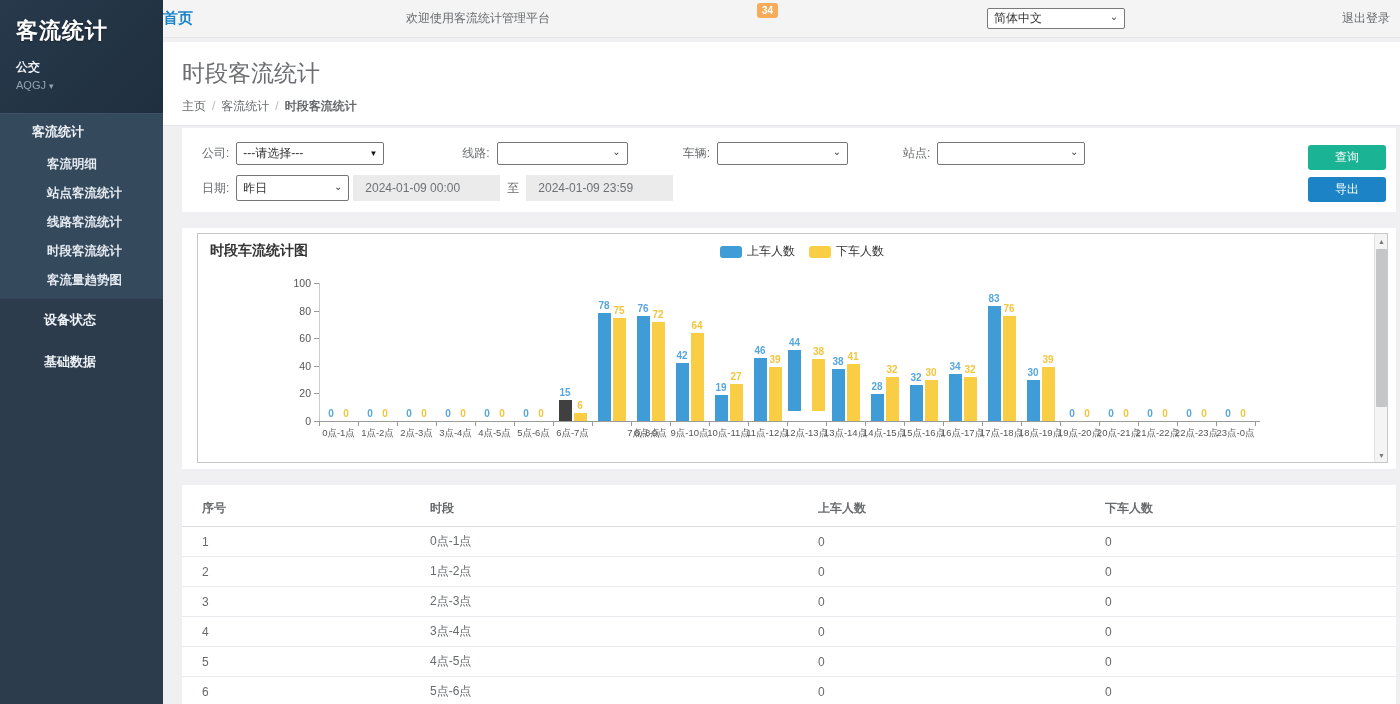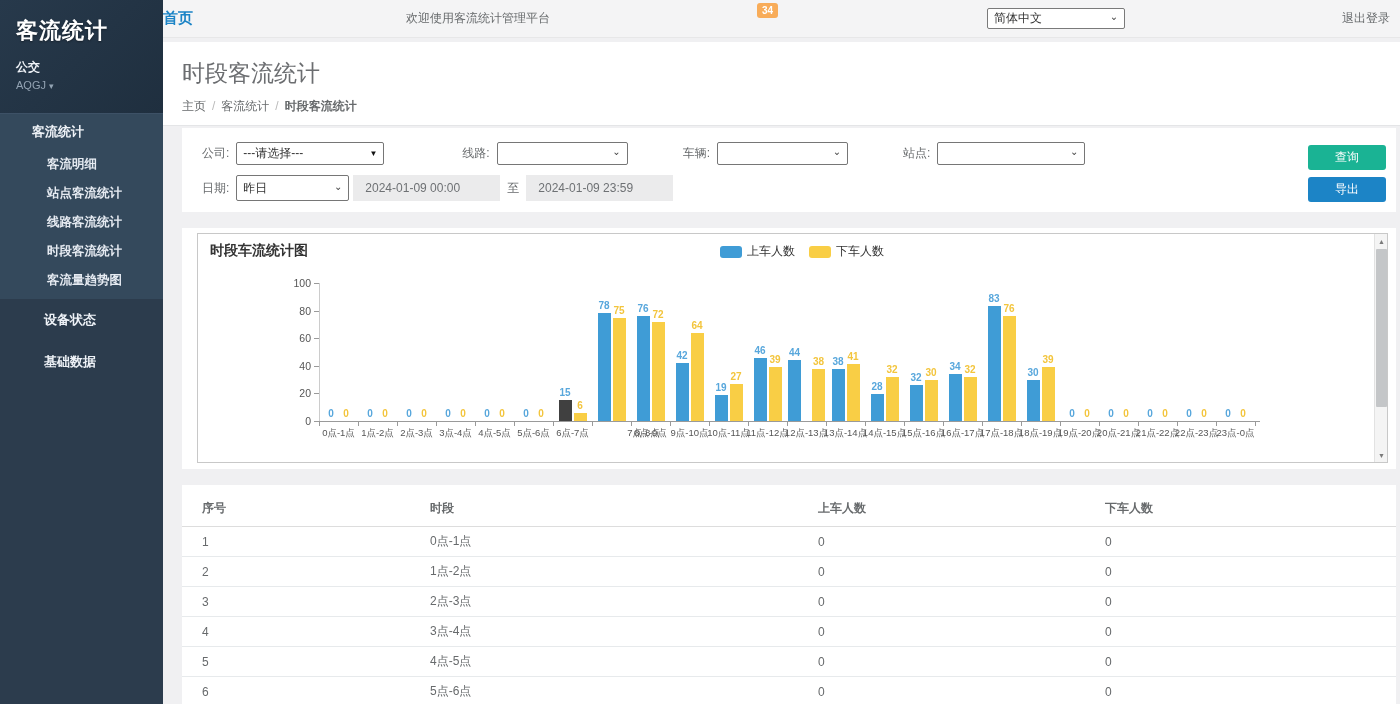--- a/index.html
+++ b/index.html
@@ -329,21 +329,21 @@
           <div class="cat-group" style="left: 550px; top: 49px; width: 39px; height: 138px;">
             <div class="bar" style="height: 63.48px; background: rgb(63, 156, 214);">
               <div class="val" style="color: rgb(88, 167, 220); display: block; position: absolute;">46</div>
             </div>
             <div class="bar" style="height: 53.82px; background: rgb(249, 206, 69);">
               <div class="val" style="color: rgb(243, 197, 61); display: block; position: absolute;">39</div>
             </div>
           </div>
           <div class="x-cat-label" style="left: 569.5px; top: 193px;">11点-12点</div>
           <div class="x-tick-mark" style="left: 589px; top: 188px;"></div>
-          <div class="cat-group" style="left: 589px; top: 49px; width: 39px; height: 138px; gap: 11px;">
+          <div class="cat-group" style="left: 589px; top: 39px; width: 39px; height: 138px; gap: 11px;">
             <div class="bar" style="height: 60.72px; background: rgb(63, 156, 214);">
               <div class="val" style="color: rgb(88, 167, 220); display: block; position: absolute;">44</div>
             </div>
             <div class="bar" style="height: 52.44px; background: rgb(249, 206, 69);">
               <div class="val" style="color: rgb(243, 197, 61); display: block; position: absolute;">38</div>
             </div>
           </div>
           <div class="x-cat-label" style="left: 608.5px; top: 193px;">12点-13点</div>
           <div class="x-tick-mark" style="left: 628px; top: 188px;"></div>
           <div class="cat-group" style="left: 628px; top: 49px; width: 39px; height: 138px;">

